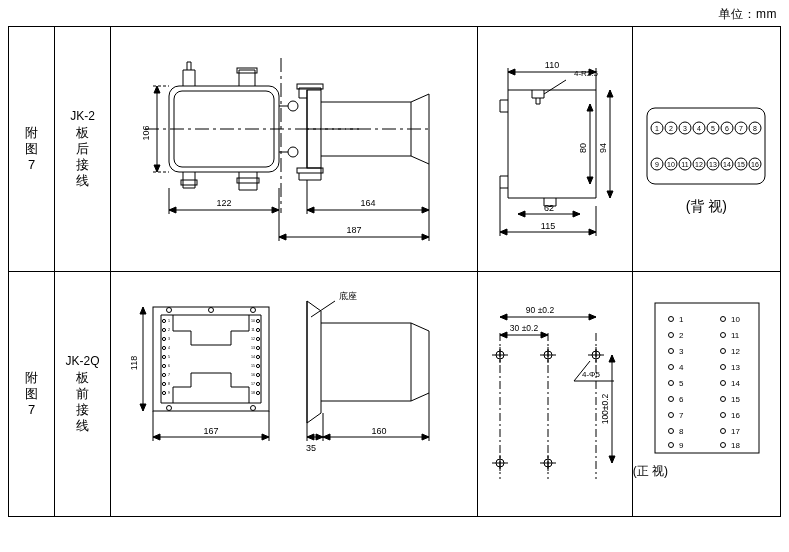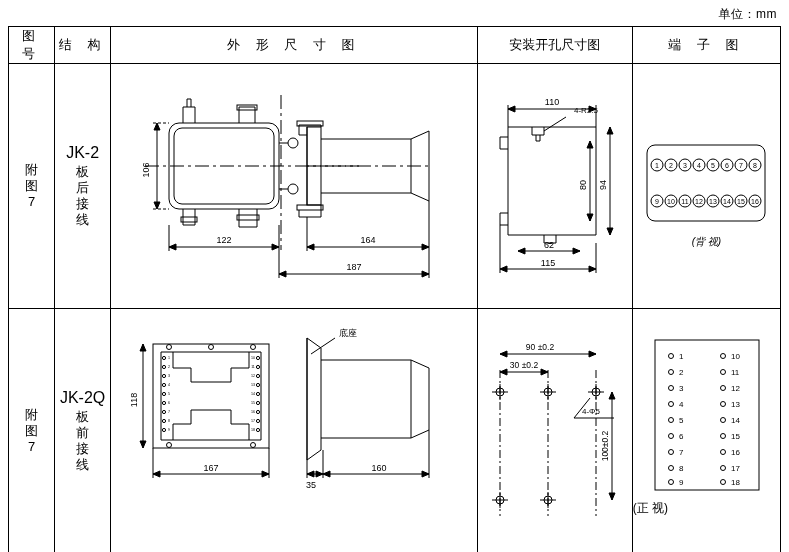--- a/index.html
+++ b/index.html
@@ -53,57 +53,49 @@
 
   .row-body { height: 245px; }
 
   .vtext {
     line-height: 1.25;
     font-size: 13px;
   }
   .vtext div { display: block; }
 
   .struct-cell .model {
-    font-size: 16px;
+    font-size: 12px;
     margin-bottom: 2px;
   }
 
   .cellwrap {
     position: relative;
     width: 100%;
     height: 100%;
   }
   .svgbox { display: block; }
 
   .note-small {
-    font-size: 10px;
-    font-style: italic;
+    font-size: 14px;
   }
 </style>
 </head>
 <body>
 
 <div class="unit-note">单位：mm</div>
 
 <table class="main">
   <colgroup>
     <col class="col-no">
       <col class="col-struct">
       <col class="col-outline">
       <col class="col-mount">
       <col class="col-term">
   </colgroup>
   <tbody>
-      <tr class="hdr">
-    <th><span class="sp">图 号</span></th>
-    <th><span class="sp">结 构</span></th>
-    <th><span class="sp">外 形 尺 寸 图</span></th>
-    <th><span>安装开孔尺寸图</span></th>
-    <th><span class="sp">端 子 图</span></th>
-  </tr>
 
   <tr class="row-body">
     <td>
       <div class="vtext">
         <div>附</div>
         <div>图</div>
         <div>7</div>
       </div>
     </td>
     <td class="struct-cell">

